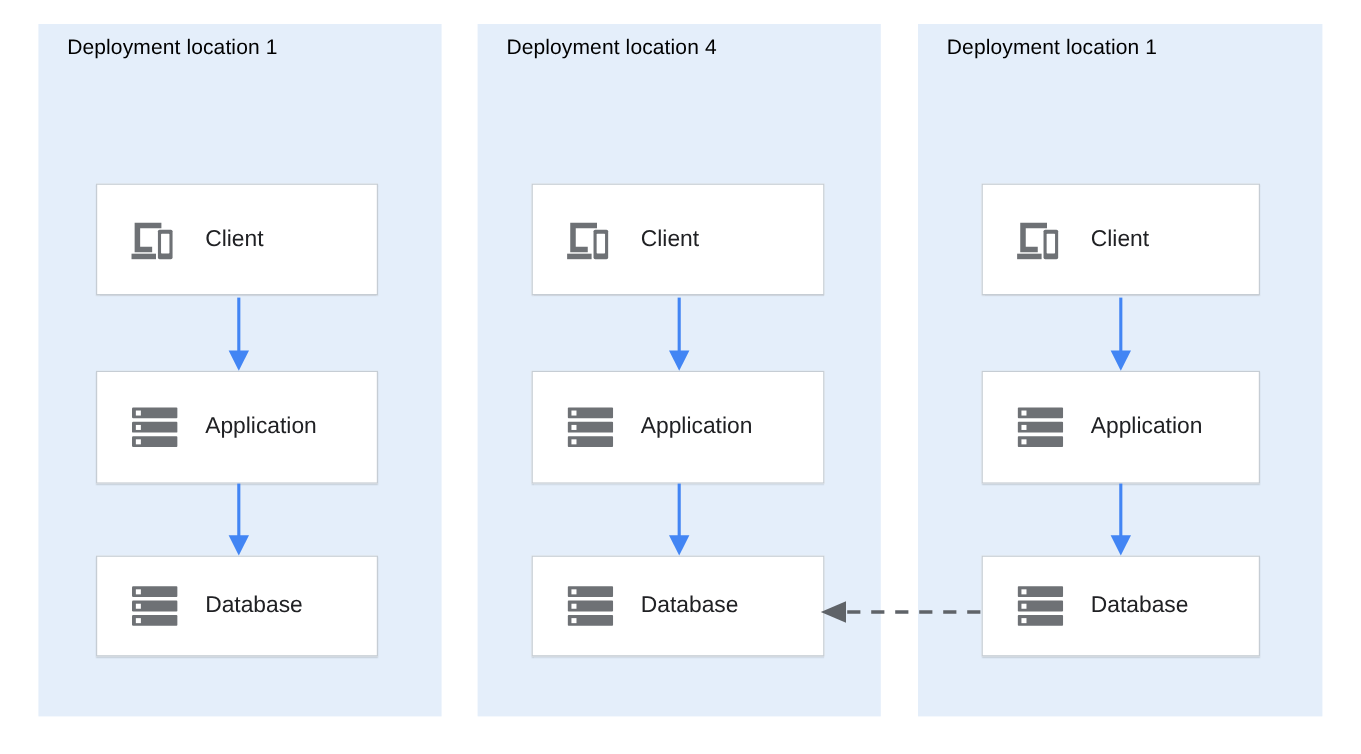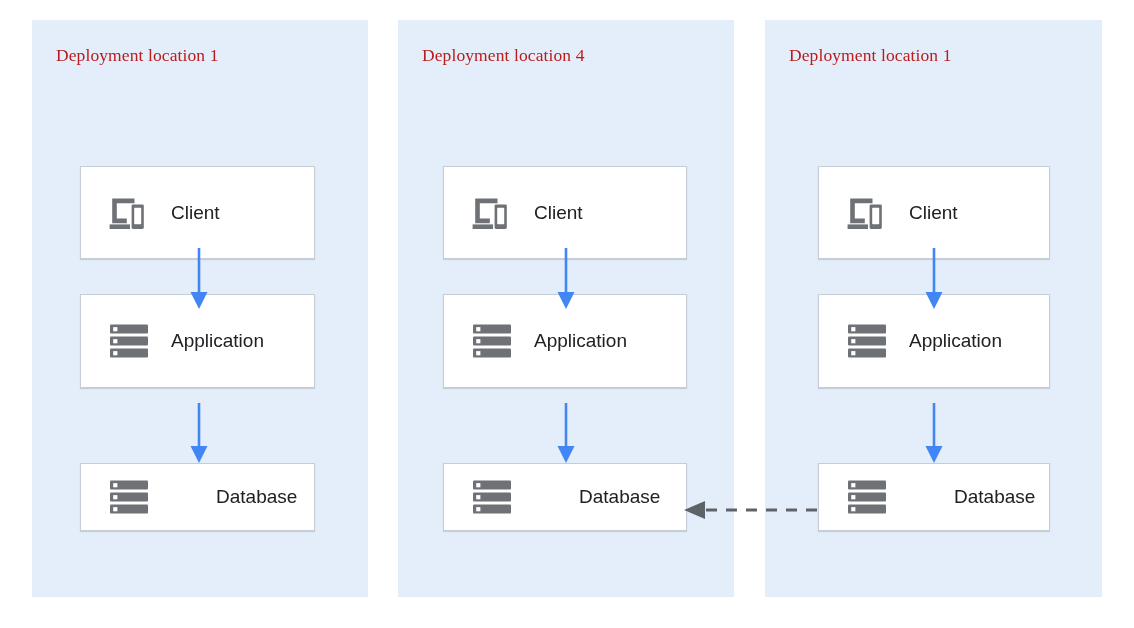--- a/index.html
+++ b/index.html
@@ -31,27 +31,26 @@
     background: #e4eefa;
     box-sizing: border-box;
   }
   .panel-1 { left: 32px;  width: 336px; }
   .panel-2 { left: 398px; width: 336px; }
   .panel-3 { left: 765px; width: 337px; }
 
   .panel-title {
     position: absolute;
     left: 24px;
-    top: 24px;
+    top: 8px;
     font-size: 17.5px;
     line-height: 22px;
-    color: #b91c1c;
+    color: #000000;
     letter-spacing: 0.1px;
     white-space: nowrap;
-    font-family: Liberation Serif, serif;
   }
 
   
   .node {
     position: absolute;
     box-sizing: border-box;
     background: #ffffff;
     border: 1px solid #c6cdd4;
     box-shadow: 0 1px 1px rgba(60,64,67,0.18);
     display: flex;
@@ -69,23 +68,23 @@
   .node-label {
     flex: 0 0 auto;
     margin-left: 20px;
     font-size: 19px;
     line-height: 22px;
     color: #202124;
     white-space: nowrap;
   }
 
   
-  .row-client   { top: 166px; height: 93px; }
-  .row-app      { top: 294px; height: 94px; }
-  .row-database { top: 463px; height: 68px; gap: 45px; }
+  .row-client   { top: 153px; height: 93px; }
+  .row-app      { top: 309px; height: 94px; }
+  .row-database { top: 463px; height: 84px; }
 
   .col-1 { left: 80px;  width: 235px; }
   .col-2 { left: 443px; width: 244px; }
   .col-3 { left: 818px; width: 232px; }
 
   
   #arrows {
     position: absolute;
     left: 0;
     top: 0;

